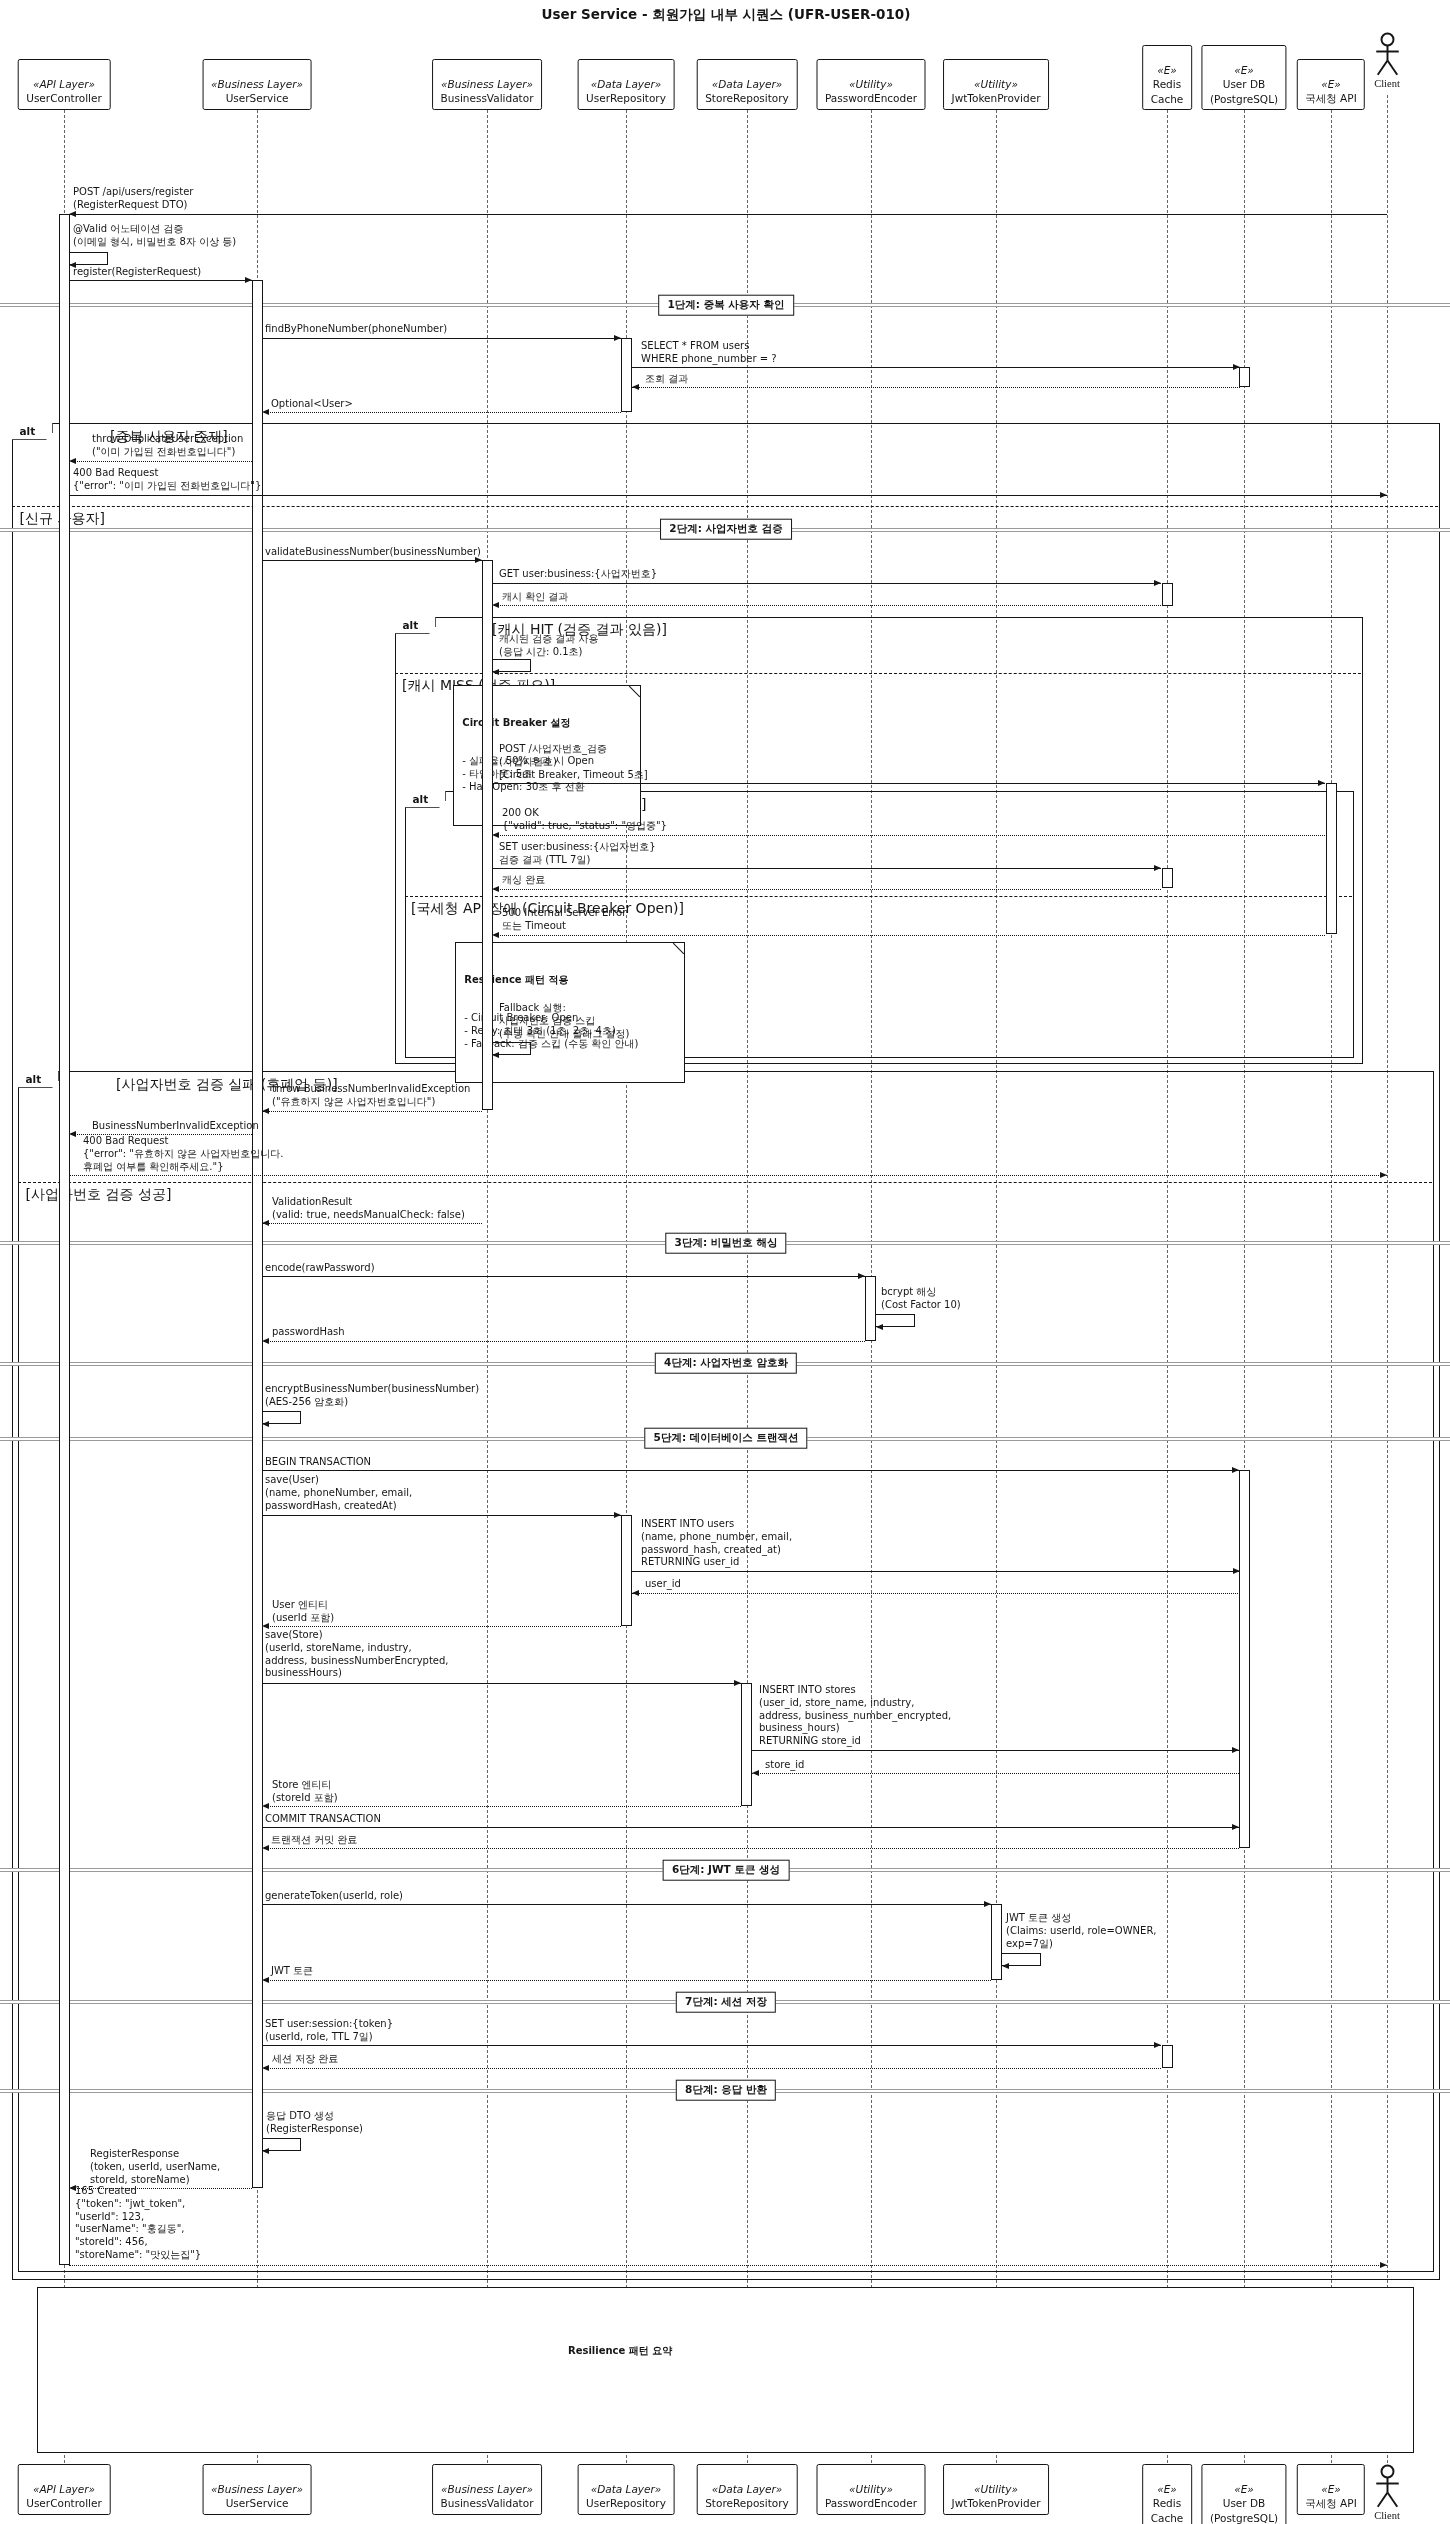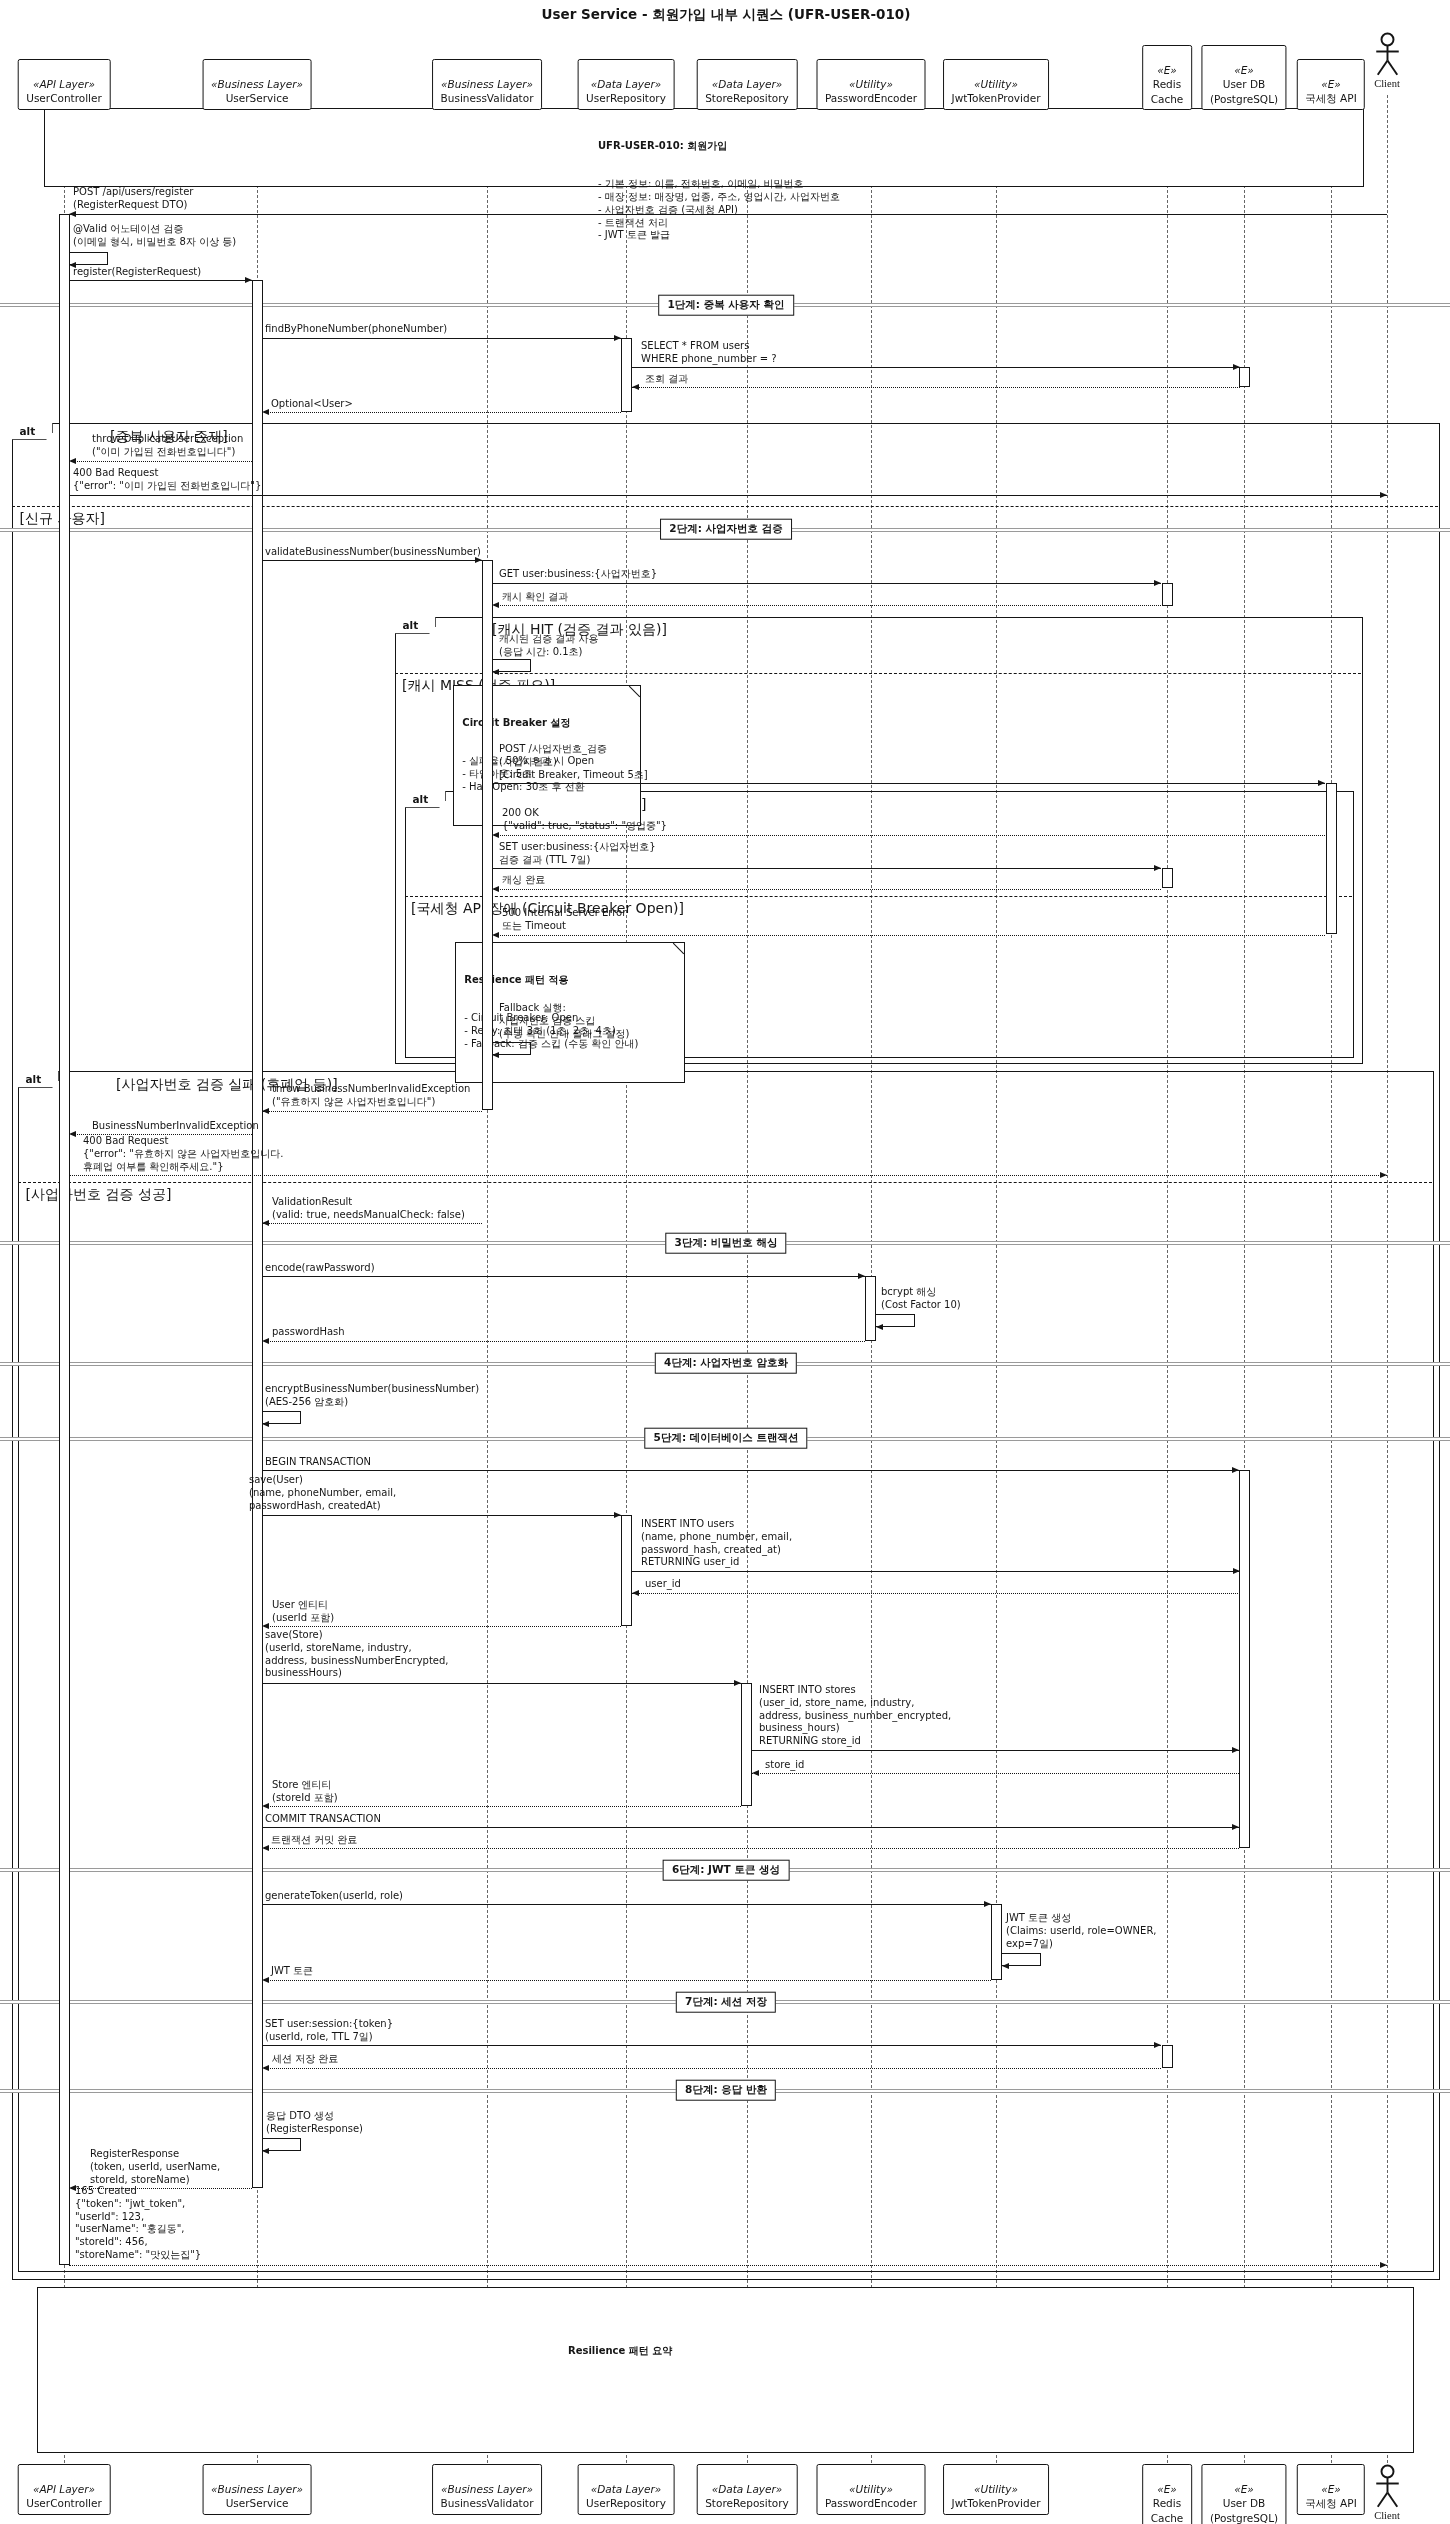--- a/index.html
+++ b/index.html
@@ -98,30 +98,20 @@
   <div class="dvb" style="top:1363px">4단계: 사업자번호 암호화</div>
   <div class="dvl" style="top:1437px"></div>
   <div class="dvb" style="top:1438px">5단계: 데이터베이스 트랜잭션</div>
   <div class="dvl" style="top:1868px"></div>
   <div class="dvb" style="top:1870px">6단계: JWT 토큰 생성</div>
   <div class="dvl" style="top:2000px"></div>
   <div class="dvb" style="top:2002px">7단계: 세션 저장</div>
   <div class="dvl" style="top:2089px"></div>
   <div class="dvb" style="top:2090px">8단계: 응답 반환</div>
 
-  <div class="note" style="left:44px;top:108px;width:1301px;height:66px">
-    <span style="position:absolute;left:553px;top:5.3px">
-      <span class="ntitle">UFR-USER-010: 회원가입</span>
-      <span class="nbody">- 기본 정보: 이름, 전화번호, 이메일, 비밀번호
-- 매장 정보: 매장명, 업종, 주소, 영업시간, 사업자번호
-- 사업자번호 검증 (국세청 API)
-- 트랜잭션 처리
-- JWT 토큰 발급</span>
-    </span>
-  </div>
   <div class="note" style="left:37px;top:2287px;width:1358px;height:153px">
     <span style="position:absolute;left:530px;top:6px">
       <span class="sec" style="display:block">
         <span class="ntitle">Resilience 패턴 요약</span>
         
       </span>
       
     </span>
   </div>
 
@@ -233,21 +223,21 @@
   <div class="ar d hl" style="left:262px;top:1341px;width:603px"></div>
   <div class="L" style="left:272px;top:1326px">passwordHash</div>
 
   <div class="L" style="left:265px;top:1383px">encryptBusinessNumber(businessNumber)
 (AES-256 암호화)</div>
   <div class="loop" style="left:262px;top:1411px;width:38px;height:11.3px"></div>
 
   <div class="ar hr" style="left:262px;top:1470px;width:977px"></div>
   <div class="L" style="left:265px;top:1456px">BEGIN TRANSACTION</div>
   <div class="ar hr" style="left:262px;top:1515px;width:359px"></div>
-  <div class="L" style="left:249px;top:1474px">save(User)
+  <div class="L" style="left:265px;top:1474px">save(User)
 (name, phoneNumber, email,
 passwordHash, createdAt)</div>
   <div class="ar hr" style="left:632px;top:1571px;width:608px"></div>
   <div class="L" style="left:641px;top:1518px">INSERT INTO users
 (name, phone_number, email,
 password_hash, created_at)
 RETURNING user_id</div>
   <div class="ar d hl" style="left:632px;top:1593px;width:608px"></div>
   <div class="L" style="left:645px;top:1578px">user_id</div>
   <div class="ar d hl" style="left:262px;top:1626px;width:359px"></div>

